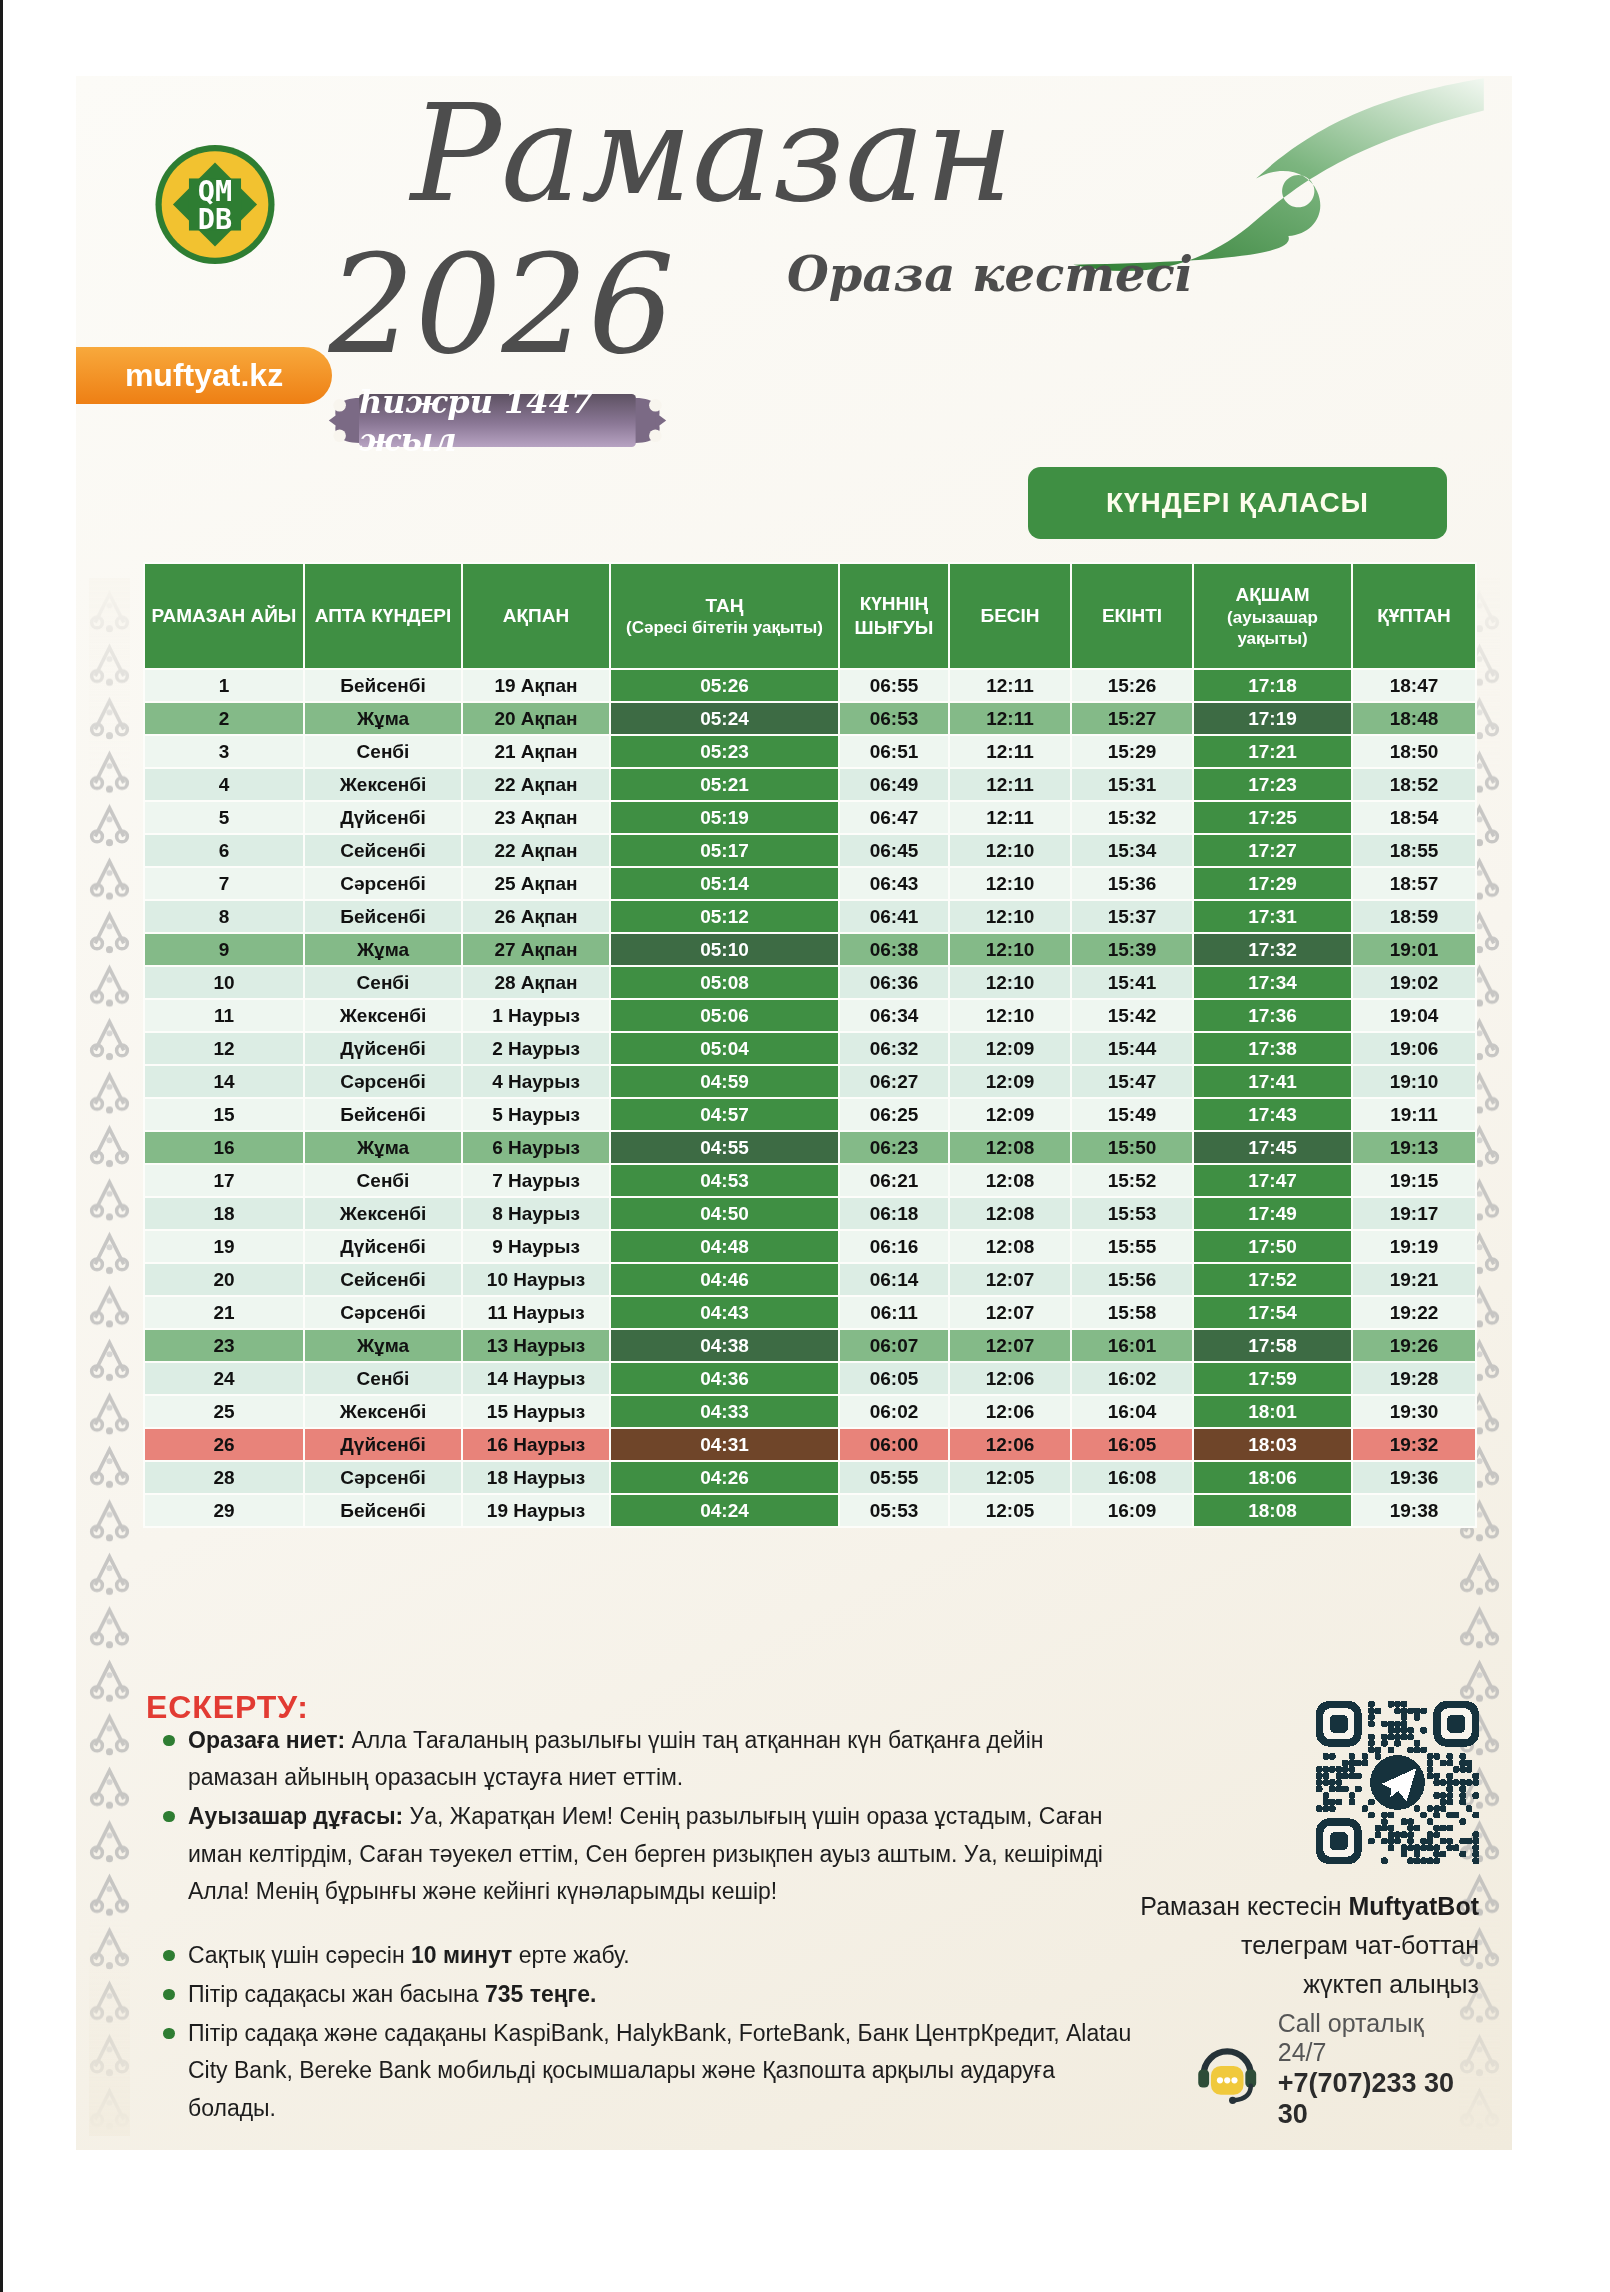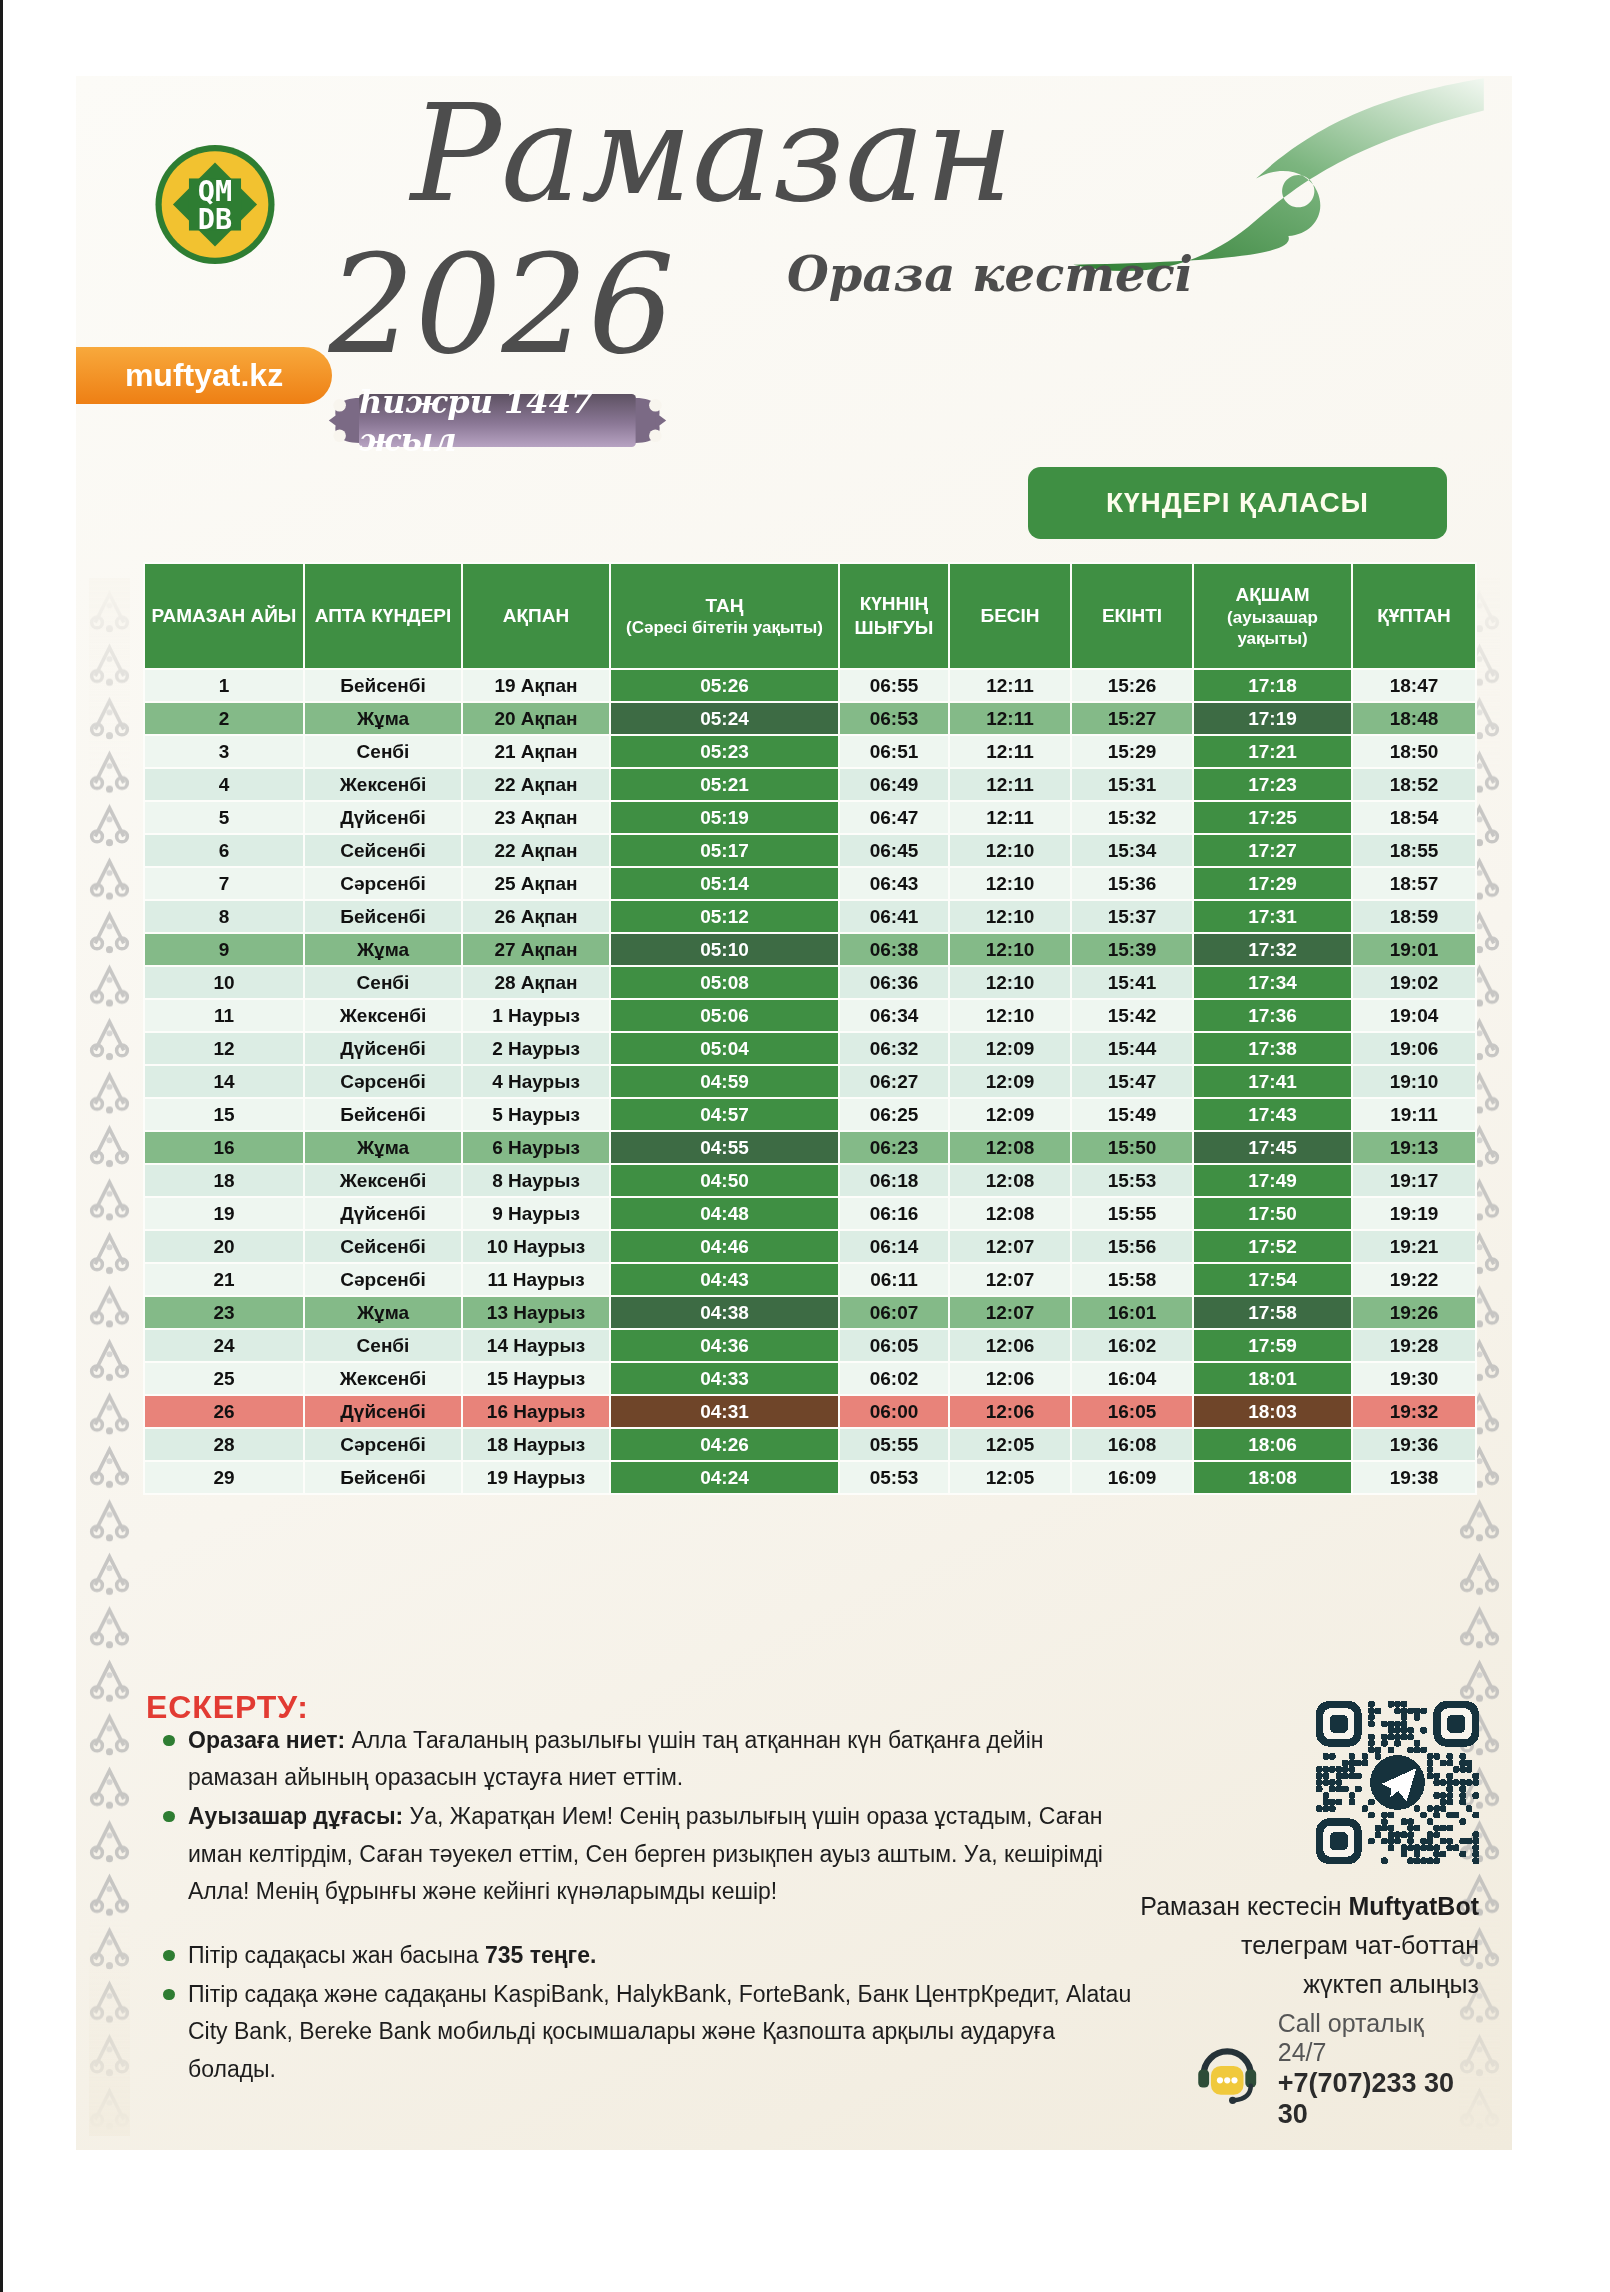--- a/index.html
+++ b/index.html
@@ -371,20 +371,31 @@
           <td>16</td>
           <td>Жұма</td>
           <td>6 Наурыз</td>
           <td class="timecell">04:55</td>
           <td>06:23</td>
           <td>12:08</td>
           <td>15:50</td>
           <td class="timecell">17:45</td>
           <td>19:13</td>
         </tr>
+        <tr class="odd">
+          <td>17</td>
+          <td>Сенбі</td>
+          <td>7 Наурыз</td>
+          <td class="timecell">04:53</td>
+          <td>06:21</td>
+          <td>12:08</td>
+          <td>15:52</td>
+          <td class="timecell">17:47</td>
+          <td>19:15</td>
+        </tr>
         <tr class="even">
           <td>18</td>
           <td>Жексенбі</td>
           <td>8 Наурыз</td>
           <td class="timecell">04:50</td>
           <td>06:18</td>
           <td>12:08</td>
           <td>15:53</td>
           <td class="timecell">17:49</td>
           <td>19:17</td>
@@ -491,20 +502,21 @@
       </tbody>
   </table>
 
   <div class="notes-heading">ЕСКЕРТУ:</div>
   <div class="notes" id="notes">
       <div class="note-group">
         <div class="note-item"><span class="bullet"></span><b>Оразаға ниет:</b><span> Алла Тағаланың разылығы үшін таң атқаннан күн батқанға дейін рамазан айының оразасын ұстауға ниет еттім.</span></div>
         <div class="note-item"><span class="bullet"></span><b>Ауызашар дұғасы:</b><span> Уа, Жаратқан Ием! Сенің разылығың үшін ораза ұстадым, Саған иман келтірдім, Саған тәуекел еттім, Сен берген ризықпен ауыз аштым. Уа, кешірімді Алла! Менің бұрынғы және кейінгі күнәларымды кешір!</span></div>
       </div>
       <div class="note-group">
+        <div class="note-item"><span class="bullet"></span><span>Сақтық үшін сәресін </span><b>10 минут</b><span> ерте жабу.</span></div>
         <div class="note-item"><span class="bullet"></span><span>Пітір садақасы жан басына </span><b>735 теңге.</b></div>
         <div class="note-item"><span class="bullet"></span><span>Пітір садақа және садақаны KaspiBank, HalykBank, ForteBank, Банк ЦентрКредит, Alatau City Bank, Bereke Bank мобильді қосымшалары және Қазпошта арқылы аударуға болады.</span></div>
       </div>
     </div>
 
   <div class="qr-box">
     <svg id="qr-svg" viewBox="0 0 25 25" width="163" height="163" shape-rendering="crispEdges">
         <rect x="8" y="0" width="1" height="1" rx="0.28" fill="#16323d"></rect>
         <rect x="11" y="0" width="1" height="1" rx="0.28" fill="#16323d"></rect>
         <rect x="12" y="0" width="1" height="1" rx="0.28" fill="#16323d"></rect>

